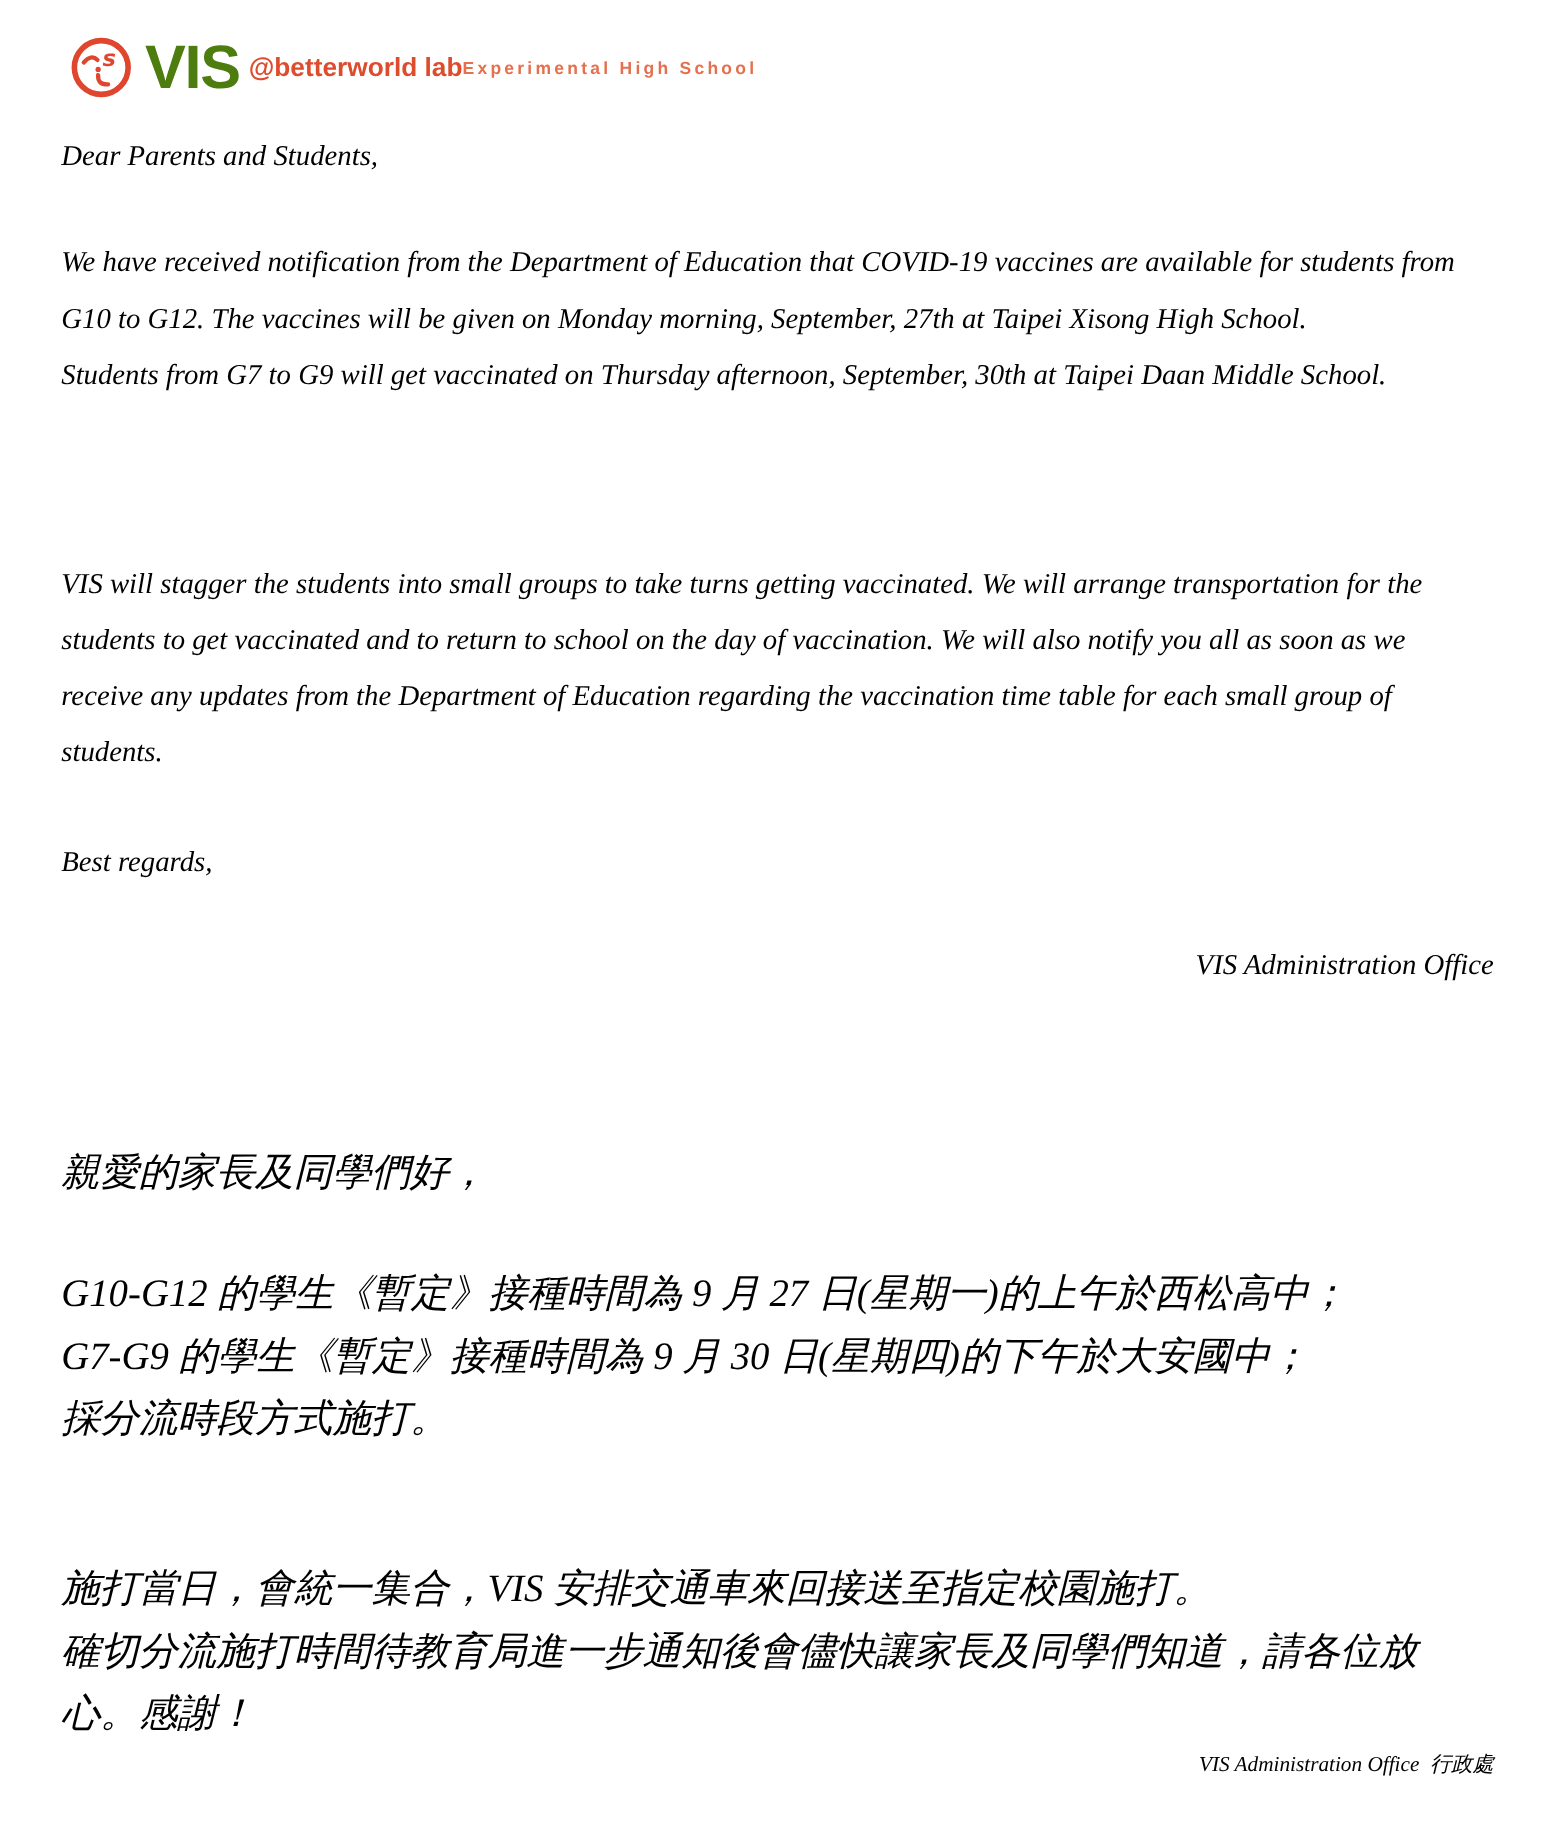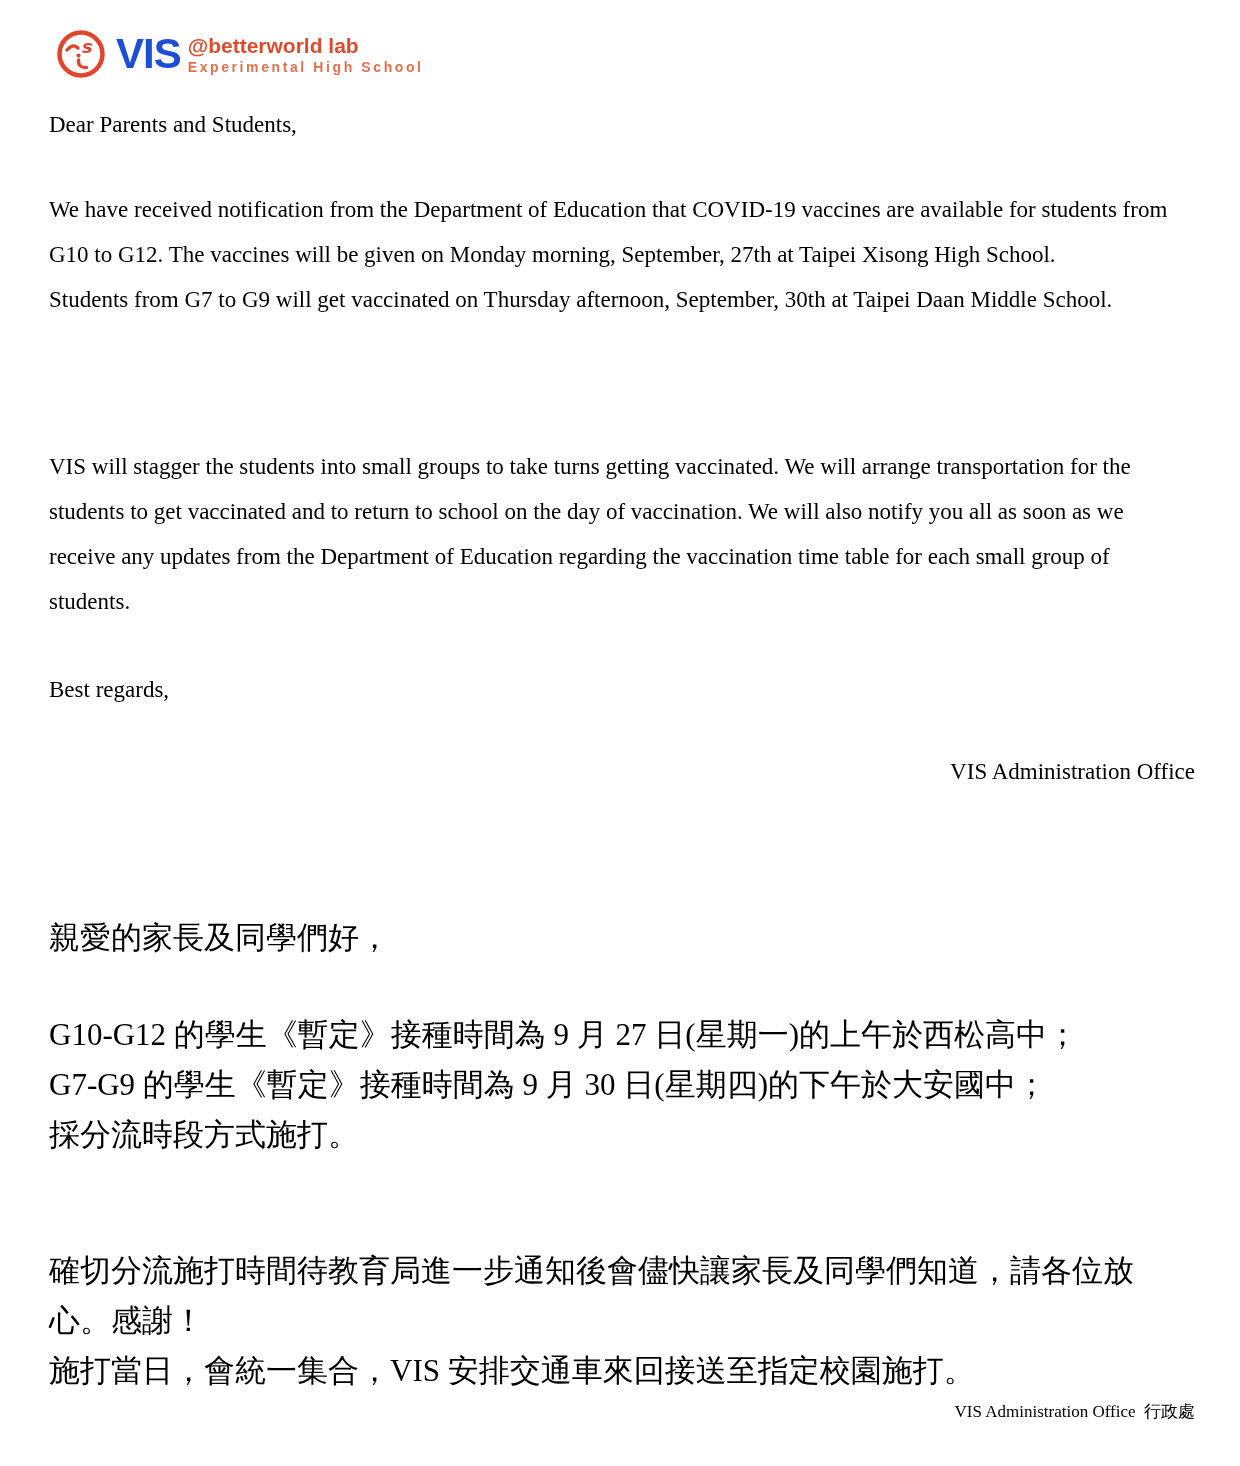--- a/index.html
+++ b/index.html
@@ -9,44 +9,44 @@
     background: #ffffff;
     position: relative;
     font-family: "Liberation Serif", serif;
     color: #000000;
     overflow: hidden;
   }
   .abs { position: absolute; left: 49px; width: 1146px; }
   .en { font-size: 23px; line-height: 45px; }
   .zh { font-size: 31px; line-height: 50px; font-family: "Liberation Serif", "DejaVu Serif", serif; }
   .block p { margin: 0; }
-  p { margin: 0; }
+  p { margin: 0; font-style: italic; }
   .right { text-align: right; }
   .pre { white-space: pre-wrap; }
 
   
   .logo {
     position: absolute;
     top: 28px;
     left: 55px;
     display: flex;
     align-items: center;
   }
   .logo .brand {
     font-family: "Liberation Sans", sans-serif;
     font-weight: 700;
-    font-size: 42px;
+    font-size: 49px;
     letter-spacing: -1px;
-    color: #1d4ed8;
+    color: #4d7c0f;
     margin-left: 9px;
     line-height: 1;
   }
   .logo .logo-right {
     display: flex;
-    flex-direction: column;
+    flex-direction: row;
     margin-left: 7px;
     padding-top: 2px;
   }
   .logo .aff {
     font-family: "Liberation Sans", sans-serif;
     font-weight: 700;
     font-size: 21px;
     color: #dd4c2c;
     line-height: 1.05;
   }
@@ -94,19 +94,19 @@
 
   <p class="abs zh" style="top:913px">親愛的家長及同學們好，</p>
 
   <div class="abs zh block" style="top:1010px">
     <p>G10-G12 的學生《暫定》接種時間為 9 月 27 日(星期一)的上午於西松高中；</p>
     <p>G7-G9 的學生《暫定》接種時間為 9 月 30 日(星期四)的下午於大安國中；</p>
     <p>採分流時段方式施打。</p>
   </div>
 
   <div class="abs zh block" style="top:1246px">
+    <p>施打當日，會統一集合，VIS 安排交通車來回接送至指定校園施打。</p>
     <p>確切分流施打時間待教育局進一步通知後會儘快讓家長及同學們知道，請各位放心。感謝！</p>
-    <p>施打當日，會統一集合，VIS 安排交通車來回接送至指定校園施打。</p>
   </div>
 
   <p class="abs zh right pre" style="top:1387px; font-size:17px">VIS Administration Office  行政處</p>
 
 </div>
 
 </body></html>

